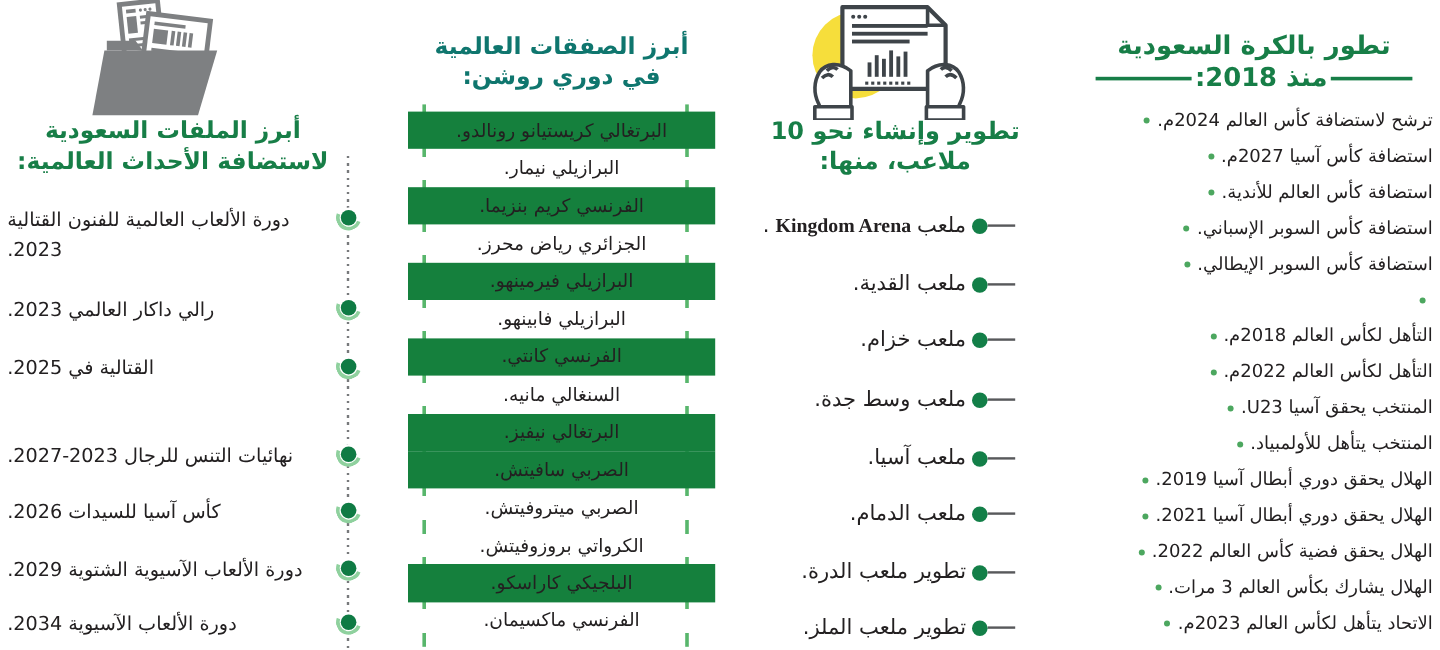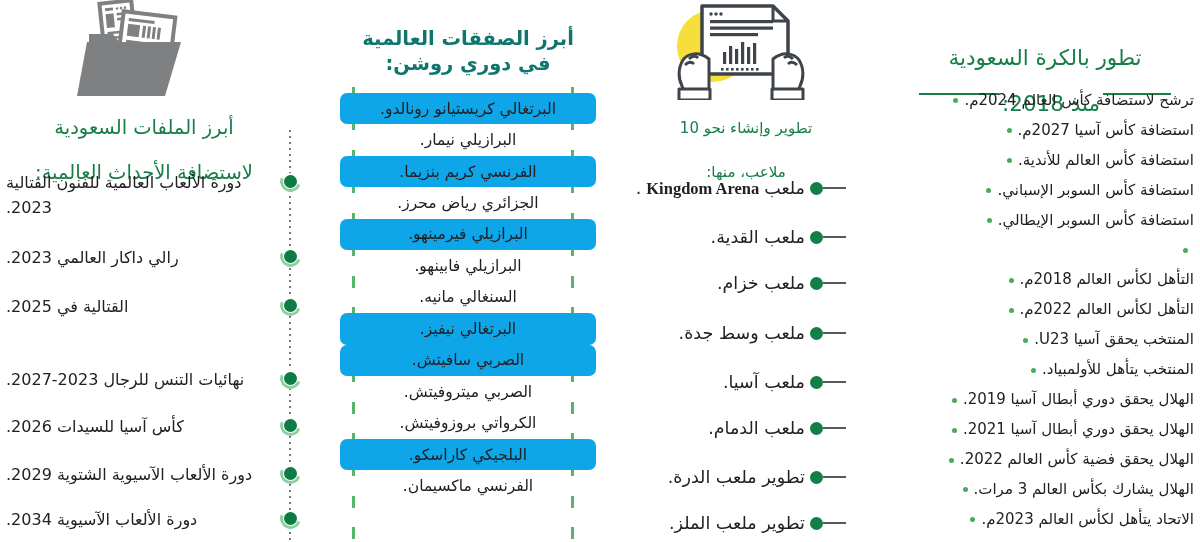--- a/index.html
+++ b/index.html
@@ -6,49 +6,49 @@
   body{
     width:1200px;height:542px;position:relative;overflow:hidden;
     background:#ffffff;direction:rtl;
     font-family:"DejaVu Sans",sans-serif;color:#232021;
   }
   .col{position:absolute;top:0;height:542px;}
 
   
   .col-records{right:0;width:310px;}
   .rec-header{position:absolute;top:25px;left:0;right:0;text-align:center;}
-  .h-dark{color:#177E47;font-weight:normal;font-size:21.5px;line-height:27px;margin-top:19px;}
+  .h-dark{color:#177E47;font-weight:bold;font-size:21.5px;line-height:27px;}
   .h-row{display:flex;align-items:center;justify-content:center;gap:3px;}
   .hline{height:2.5px;background:#177E47;display:inline-block;}
   .hl-r{width:68px;}
   .hl-l{width:80px;}
   .rec-list{position:absolute;top:85px;right:0;left:0;margin:0;padding:0 6px 0 0;list-style:none;}
   .rec-list li{height:29.93px;display:flex;align-items:center;justify-content:flex-start;white-space:nowrap;}
   .rec-list .t{font-size:15px;}
   .gdot{width:5px;height:5px;border-radius:50%;background:#4CA75F;margin:2px 6px 0 6px;flex:0 0 auto;}
 
   
   .col-stadiums{left:600px;width:292px;}
   .sta-icon{position:absolute;top:2px;left:75px;}
   .sta-header{position:absolute;top:97px;left:0;right:0;text-align:center;}
-  .sta-header .h-dark{font-size:15px;line-height:25px;}
+  .sta-header .h-dark{font-size:20px;line-height:25px;}
   .sta-list{margin:0;padding:0;list-style:none;}
   .sta-list li{position:absolute;right:46px;height:30px;display:flex;align-items:center;white-space:nowrap;}
   .cline{width:23px;height:2px;background:#58595B;flex:0 0 auto;}
   .cdot{width:13px;height:13px;border-radius:50%;background:#137F48;flex:0 0 auto;}
   .sta-list .t{font-size:17.5px;margin-right:5px;}
   .latin{font-family:"Liberation Serif","DejaVu Serif",serif;font-weight:bold;font-size:16.5px;margin:0 5px;}
 
   
   .col-deals{left:340px;width:256px;}
   .deal-header{position:absolute;top:26px;left:0;right:0;text-align:center;}
   .h-light{color:#0f766e;font-weight:bold;font-size:19.5px;line-height:25px;}
   .deal-rows{position:absolute;top:93px;left:0;right:0;}
   .deal-row{height:31.45px;display:flex;align-items:center;justify-content:center;font-size:15.5px;white-space:nowrap;}
-  .deal-row.odd{background:#0ea5e9;border-radius:7px;}
+  .deal-row.odd{background:#15803d;}
   .vdash{position:absolute;top:87px;height:452px;width:3px;
          background:repeating-linear-gradient(to bottom,#58B66C 0 12px,transparent 12px 31.45px);}
   .vdash-r{right:22px;}
   .vdash-l{left:12px;}
 
   
   .col-files{left:0;width:300px;}
   .files-icon{position:absolute;top:0;left:75px;}
   .files-header{position:absolute;top:96px;left:0;right:12px;text-align:center;}
   .files-header .h-dark{font-size:19.5px;line-height:26px;}
@@ -230,20 +230,21 @@
   </header>
   <div class="vdash vdash-r"></div>
   <div class="vdash vdash-l"></div>
   <div class="deal-rows">
     <div class="deal-row odd">البرتغالي كريستيانو رونالدو.</div>
     <div class="deal-row even">البرازيلي نيمار.</div>
     <div class="deal-row odd">الفرنسي كريم بنزيما.</div>
     <div class="deal-row even">الجزائري رياض محرز.</div>
     <div class="deal-row odd">البرازيلي فيرمينهو.</div>
     <div class="deal-row even">البرازيلي فابينهو.</div>
+    <div class="deal-row odd">الفرنسي كانتي.</div>
     <div class="deal-row even">السنغالي مانيه.</div>
     <div class="deal-row odd">البرتغالي نيفيز.</div>
     <div class="deal-row odd">الصربي سافيتش.</div>
     <div class="deal-row even">الصربي ميتروفيتش.</div>
     <div class="deal-row even">الكرواتي بروزوفيتش.</div>
     <div class="deal-row odd">البلجيكي كاراسكو.</div>
     <div class="deal-row even">الفرنسي ماكسيمان.</div>
   </div>
 </section>
 

